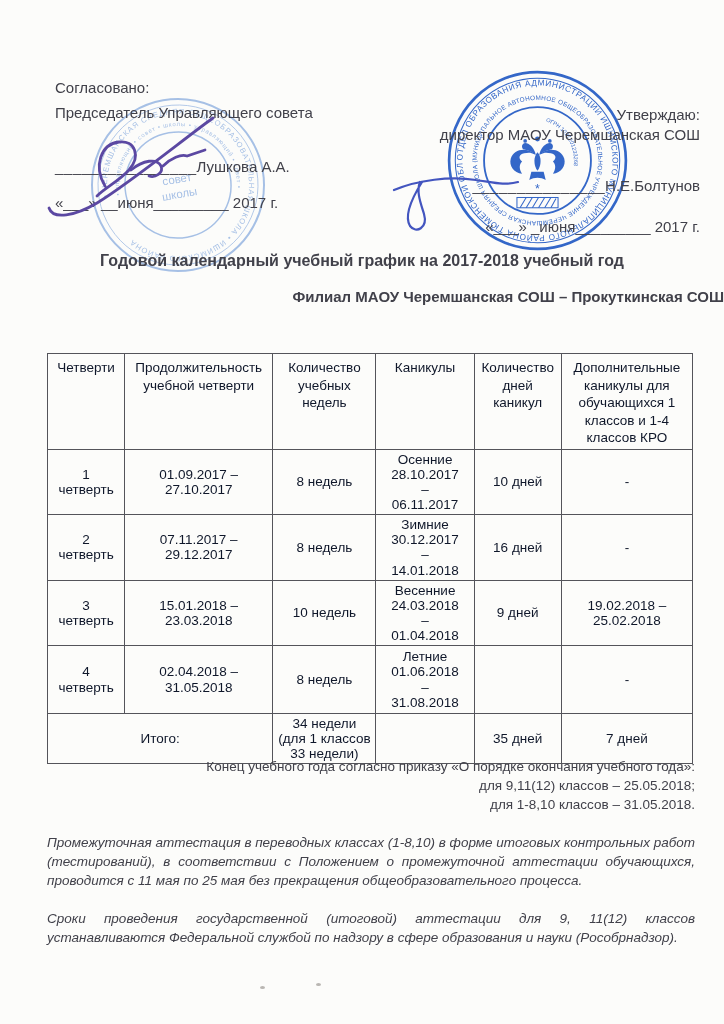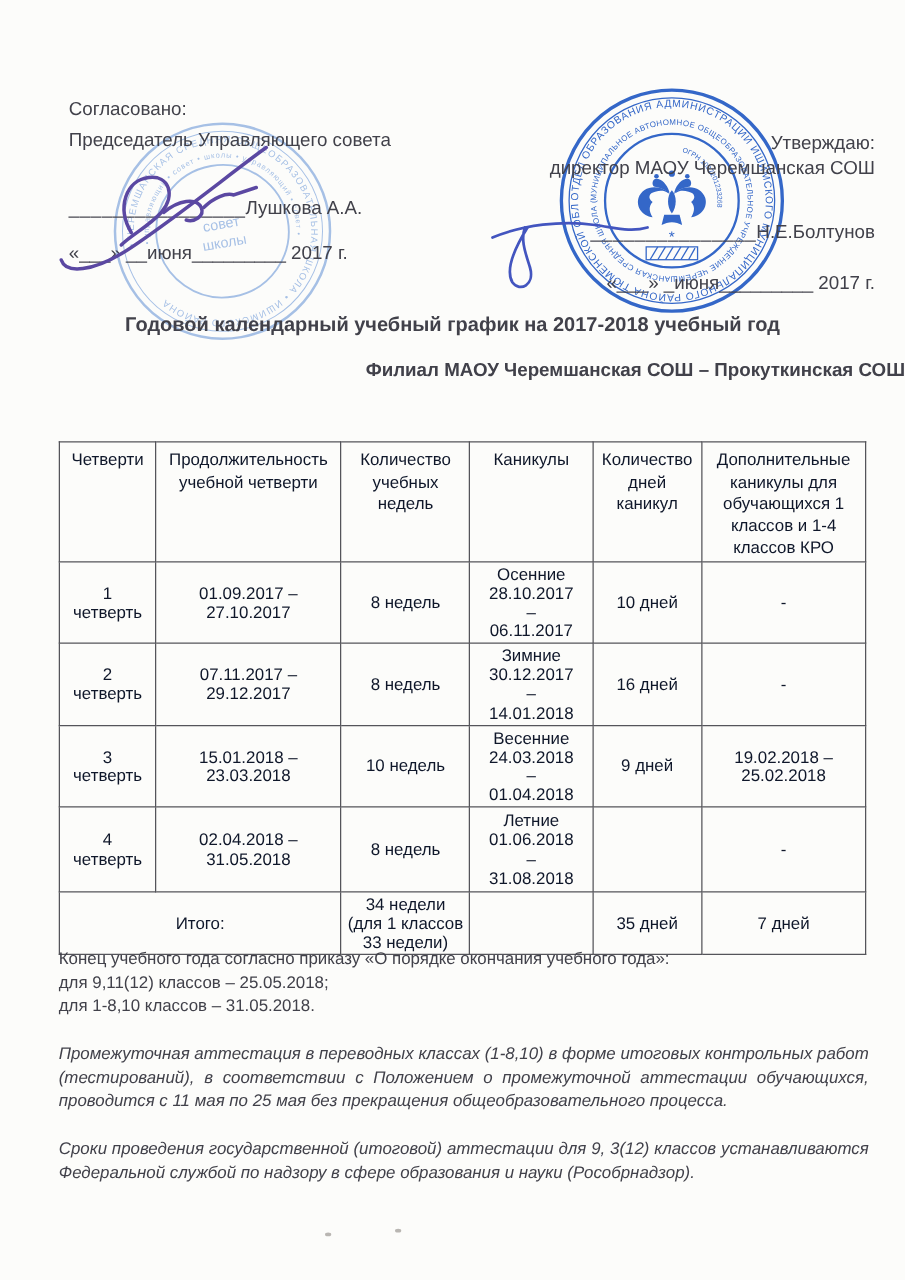--- a/index.html
+++ b/index.html
@@ -25,21 +25,21 @@
     padding:2px 3px;color:#0f172a;
   }
   table.cal th{vertical-align:top;line-height:1.3;padding-top:5px;}
   table.cal td{vertical-align:middle;line-height:1.12;white-space:pre-line;}
   tr.hdr{height:80px;}
   tr.r1{height:60px;} tr.r2{height:62px;} tr.r3{height:62px;} tr.r4{height:68px;}
   tr.rt{height:43px;}
   td.total-label{text-align:right;padding-right:10px;}
   .notes{position:absolute;left:47px;top:757px;width:648px;font-size:13.5px;
          line-height:19px;z-index:3;}
-  .notes p{margin:0 0 19px 0;}
+  .notes p{margin:0 0 19px 0;text-align:right;}
   .notes p.pre{white-space:pre-line;}
   .notes p.just{text-align:justify;font-style:italic;}
   .stamp{position:absolute;z-index:1;}
   .stamp-right{left:445px;top:68px;width:185px;height:185px;}
   .stamp-left{left:88px;top:95px;width:180px;height:180px;transform:rotate(-10deg);opacity:.78;}
   .sig{position:absolute;z-index:4;}
   .sig-left{left:35px;top:108px;width:220px;height:115px;}
   .sig-right{left:388px;top:168px;width:140px;height:70px;}
   .speck{position:absolute;width:5px;height:3px;background:#b9b6b2;border-radius:50%;z-index:2;}
 </style>
@@ -206,18 +206,18 @@
       <td>7 дней</td>
     </tr>
   </tbody>
     </table>
 
   <div class="notes">
     <p class="pre">Конец учебного года согласно приказу «О порядке окончания учебного года»:
 для 9,11(12) классов – 25.05.2018;
 для 1-8,10 классов – 31.05.2018.</p>
     <p class="just">Промежуточная аттестация в переводных классах (1-8,10) в форме итоговых контрольных работ (тестирований), в соответствии с Положением о промежуточной аттестации обучающихся, проводится с 11 мая по 25 мая без прекращения общеобразовательного процесса.</p>
-    <p class="just">Сроки проведения государственной (итоговой) аттестации для 9, 3(12) классов устанавливаются Федеральной службой по надзору в сфере образования и науки (Рособрнадзор).</p>
+    <p class="just">Сроки проведения государственной (итоговой) аттестации для 9, 11(12) классов устанавливаются Федеральной службой по надзору в сфере образования и науки (Рособрнадзор).</p>
   </div>
 
   <div class="speck" style="left:260px;top:986px"></div>
   <div class="speck" style="left:316px;top:983px"></div>
 </div>
 
 </body></html>

